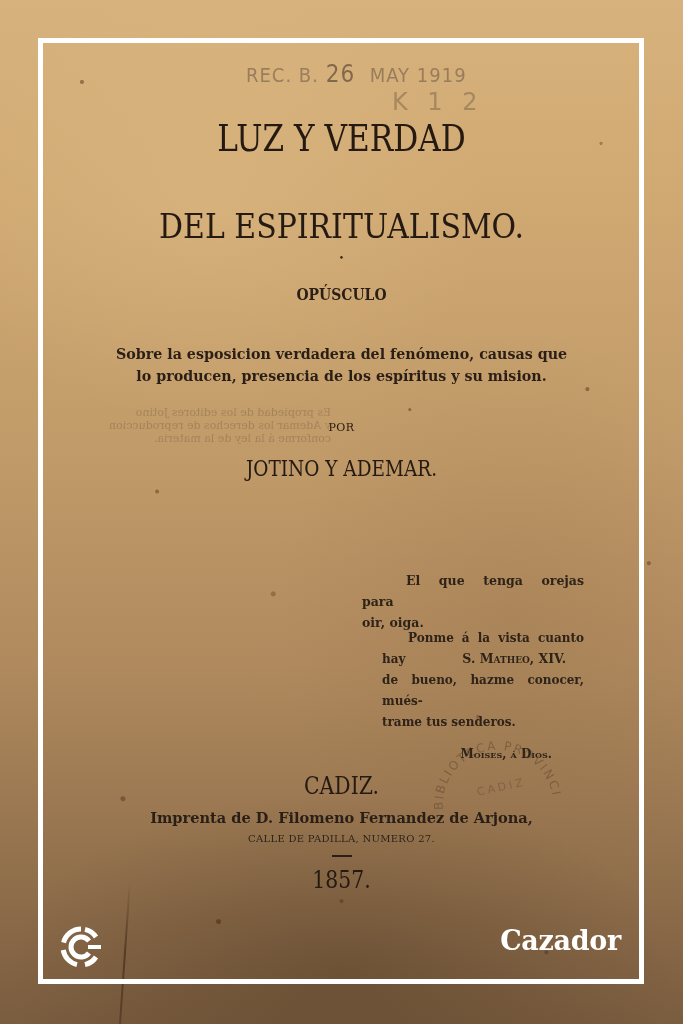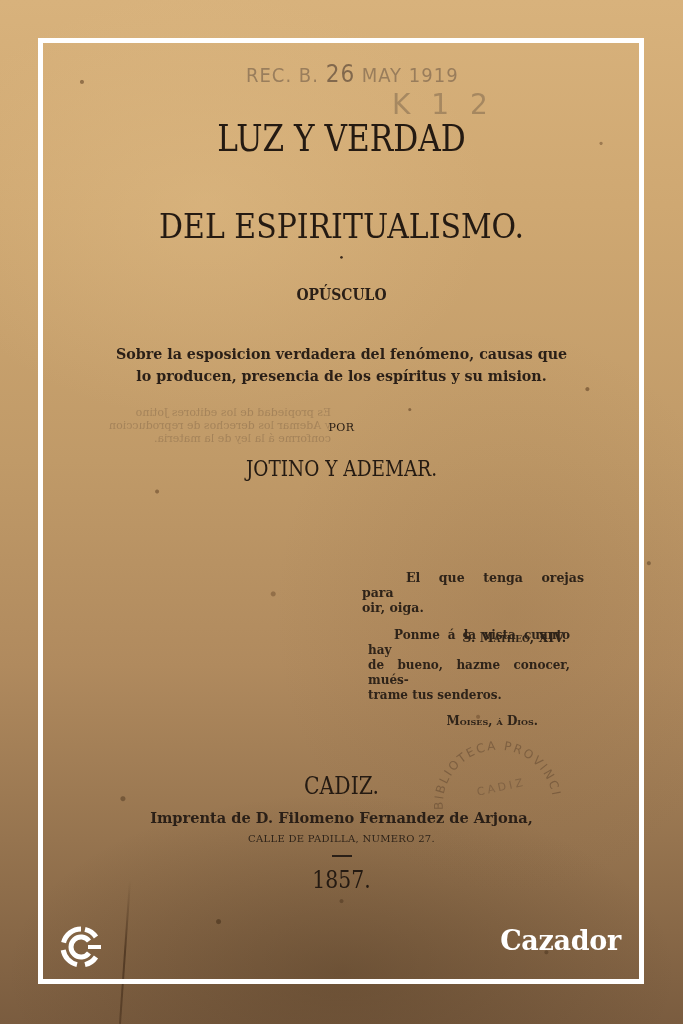--- a/index.html
+++ b/index.html
@@ -41,24 +41,24 @@
     }
     .center { position: absolute; left: 0; width: 683px; text-align: center; }
 
     .stamp-date {
       position: absolute; left: 246px; top: 60px;
       font-family: "DejaVu Sans Condensed", "DejaVu Sans", sans-serif;
       font-size: 20px; letter-spacing: 1px; color: rgba(80,65,55,0.45);
       white-space: nowrap;
     }
     .stamp-date .day { color: rgba(60,45,40,0.55); font-weight: normal; font-size: 24px; }
-    .stamp-date .yr { }
+    .stamp-date .yr { margin-left: 8px; }
     .stamp-code {
       position: absolute; left: 392px; top: 88px;
-      font-family: "DejaVu Sans", sans-serif; font-size: 28px;
+      font-family: "DejaVu Sans", sans-serif; font-size: 24px;
       color: rgba(80,65,55,0.35); letter-spacing: 6px;
     }
 
     .title1 {
       top: 116px; font-family: "DejaVu Serif", serif; font-size: 38px;
       letter-spacing: 0px; transform: scaleX(0.82); transform-origin: center;
       color: #241a12; font-weight: normal;
     }
     .title2 {
       top: 206px; font-family: "DejaVu Serif", serif; font-size: 34px;
@@ -82,26 +82,26 @@
       top: 421px; font-family: "DejaVu Serif", serif; font-size: 11px; font-weight: normal;
       color: #241a12; letter-spacing: 0.5px;
     }
     .author {
       top: 456px; font-family: "DejaVu Serif", serif; font-size: 22px;
       transform: scaleX(0.84); color: #241a12;
     }
 
     .epigraph {
       position: absolute; font-family: "DejaVu Serif", serif; font-size: 12.5px;
-      color: #2e2319; line-height: 15px; font-weight: bold;
+      color: #2e2319; line-height: 21px; font-weight: bold;
     }
     .epi1 { left: 362px; top: 570px; width: 222px; }
     .epi1 .l1 { text-indent: 44px; text-align: justify; text-align-last: justify; word-spacing: 6px; }
     .epi1 .src { text-align: right; padding-right: 18px; margin-top: 15px; }
-    .epi2 { left: 368px; top: 628px; width: 202px; font-size: 12px; }
+    .epi2 { left: 382px; top: 628px; width: 202px; font-size: 12px; }
     .epi2 .l { text-align: justify; text-align-last: justify; }
     .epi2 .l1 { text-indent: 26px; }
     .epi2 .l3 { text-align-last: left; }
     .epi2 .src { text-align: right; padding-right: 32px; margin-top: 11px; }
     .sc { font-variant: small-caps; }
 
     .library-stamp {
       position: absolute; left: 425px; top: 720px; width: 140px; height: 140px;
       border-radius: 50%; pointer-events: none;
     }

